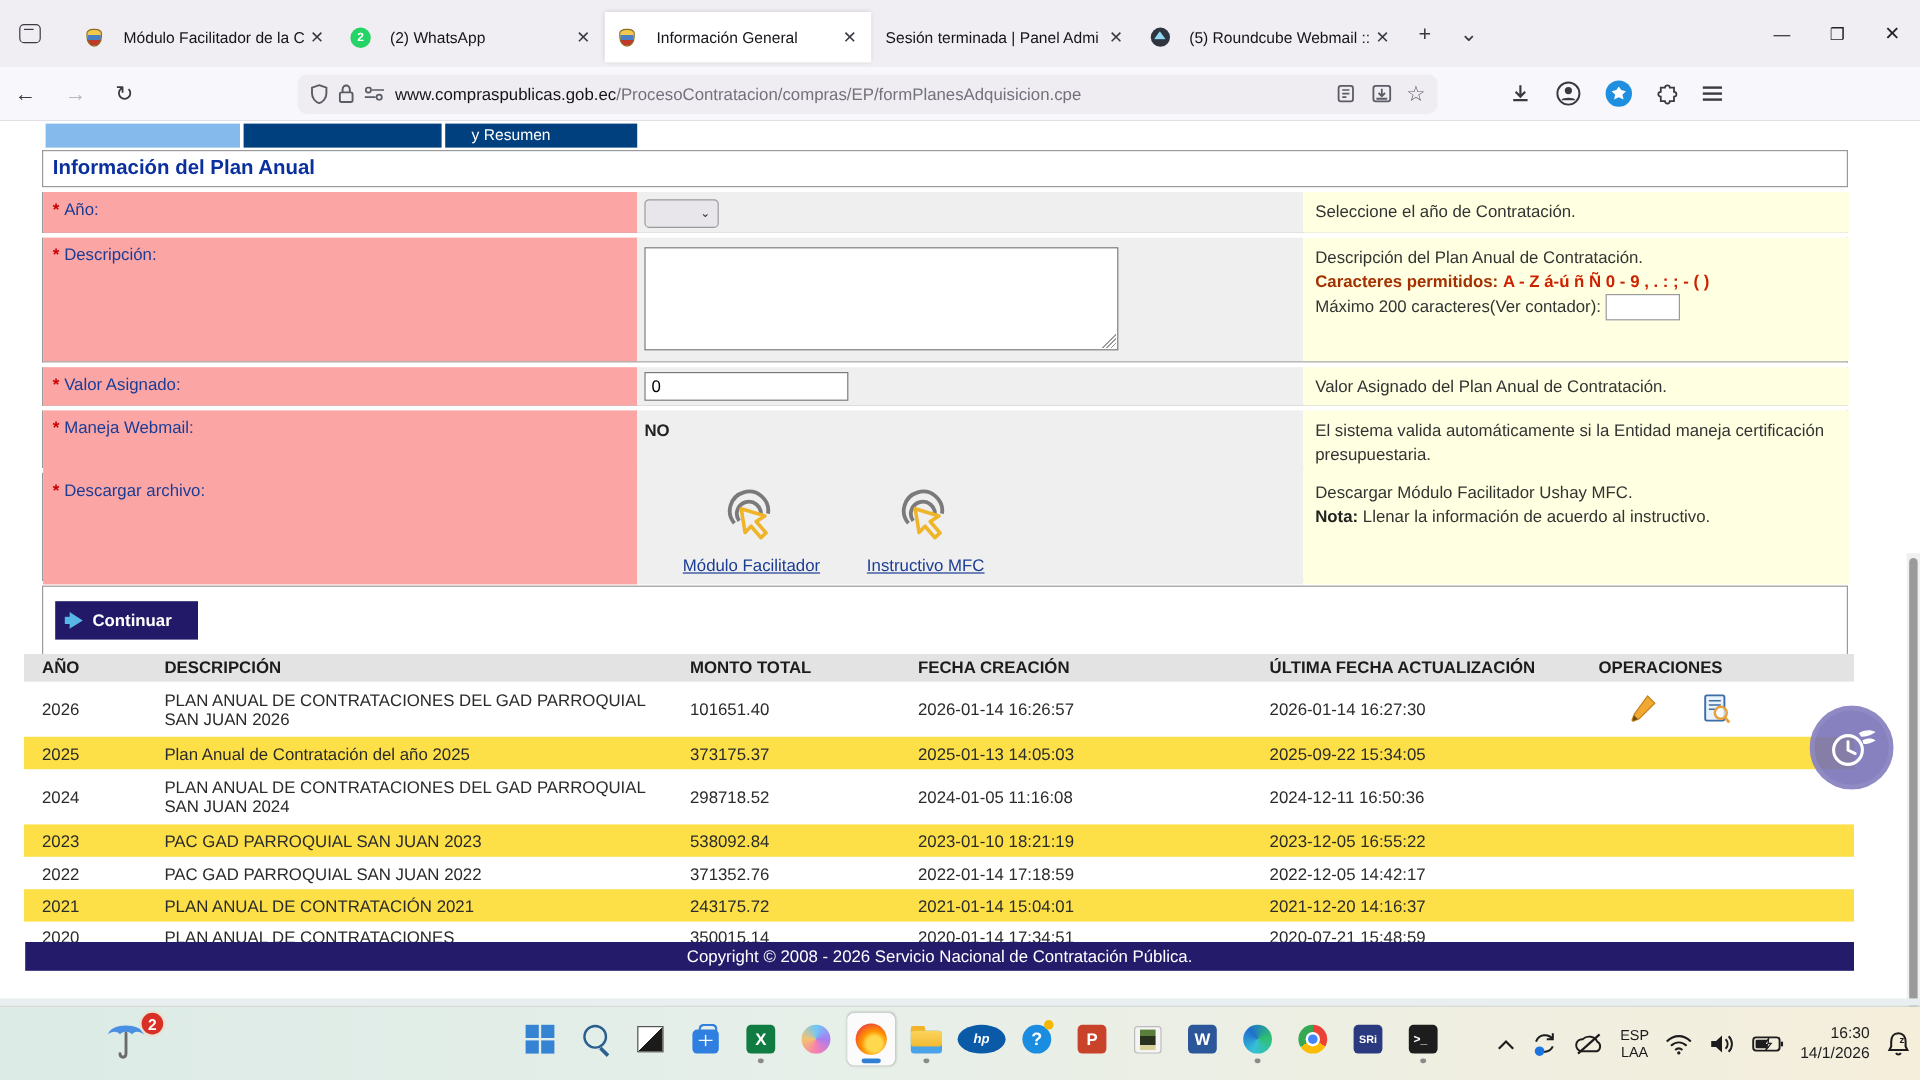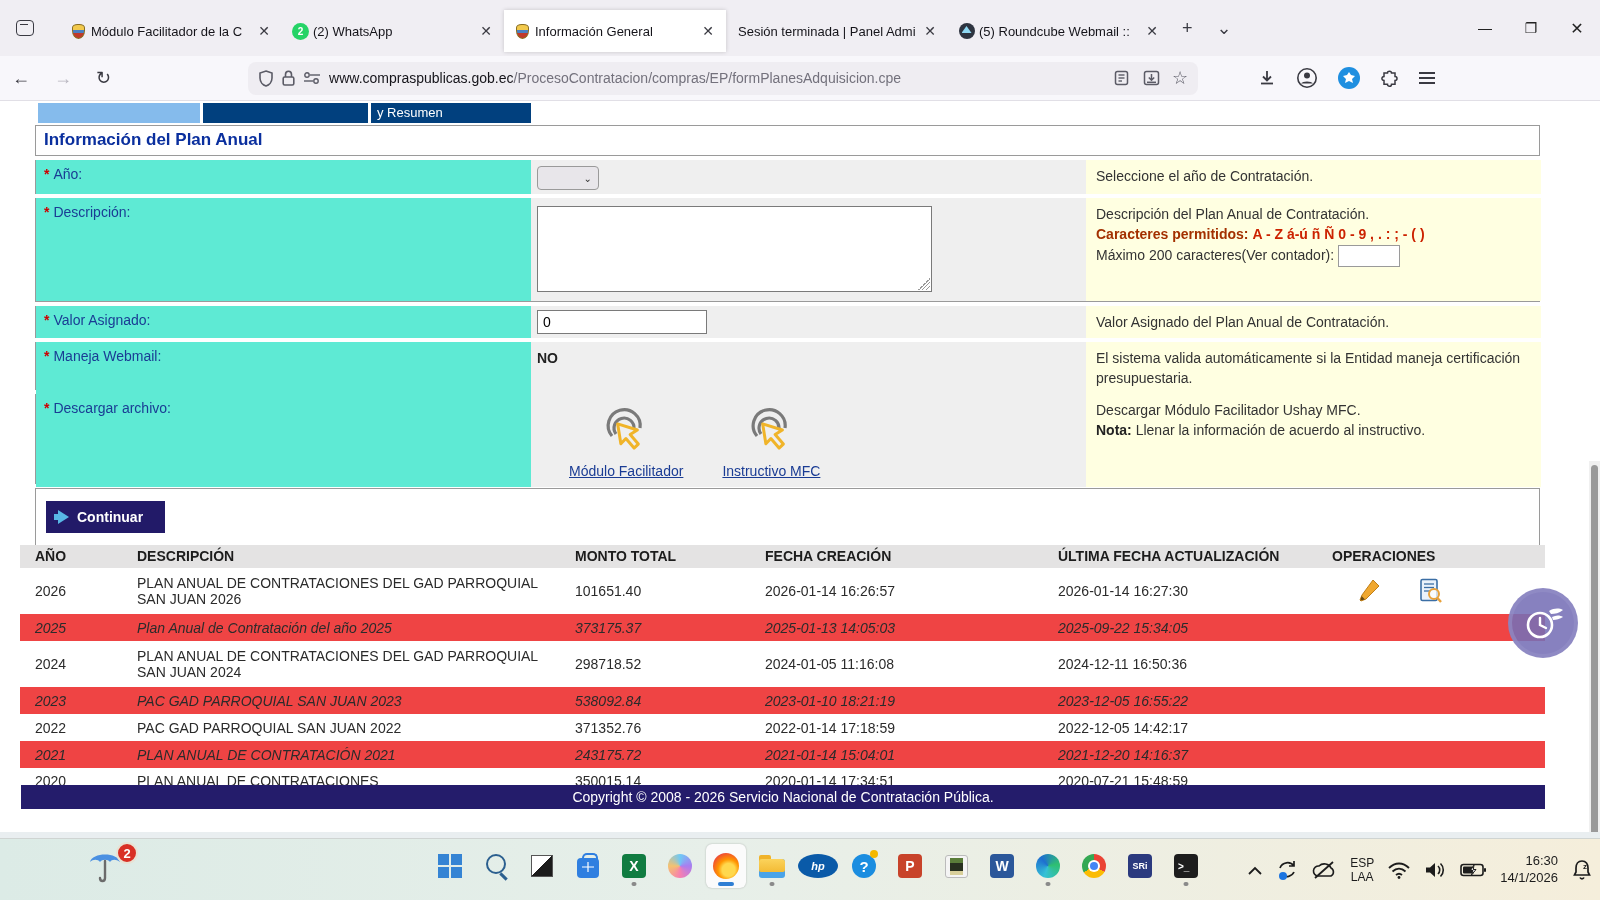--- a/index.html
+++ b/index.html
@@ -6,21 +6,21 @@
   body { font-family:"Liberation Sans", sans-serif; }
   .screen { position:relative; width:1600px; height:900px; background:#fff; overflow:hidden; }
 
   
   .tabbar { position:absolute; left:0; top:0; width:1600px; height:56px; background:#f0eef3; display:flex; align-items:center; }
   .ffview-btn { width:34px; height:34px; margin-left:8px; border-radius:6px; display:flex; align-items:center; justify-content:center; }
   .ffview-ico { width:18px; height:16px; border:1.8px solid #3a3a42; border-radius:4px; position:relative; }
   .ffview-ico:before { content:""; position:absolute; left:3px; top:2.5px; width:8px; height:1.8px; background:#3a3a42; }
   .tab { height:42px; margin-top:6px; width:222px; border-radius:8px 8px 0 0; display:flex; align-items:center; padding:0 8px 0 10px; font-size:13px; color:#15141a; position:relative; }
   .tab.active { background:#fff; border-radius:0; box-shadow:0 0 4px rgba(0,0,0,.18); }
-  .tab .title { flex:1; white-space:nowrap; overflow:hidden; margin-left:4px; }
+  .tab .title { flex:1; white-space:nowrap; overflow:hidden; margin-left:16px; }
   .tab .close { font-size:14px; color:#3a3a42; padding:2px 4px; }
   .fav { width:17px; height:17px; flex:0 0 17px; display:flex; align-items:center; justify-content:center; }
   .fav-crest { width:13px; height:15px; background:linear-gradient(180deg,#f2c94c 0 35%,#4a7fc1 35% 65%,#c0392b 65% 100%); border-radius:6px 6px 7px 7px / 4px 4px 9px 9px; border:1px solid #8a6d1f; }
   .fav-wa { width:17px; height:17px; border-radius:50%; background:#25d366; color:#fff; font-size:10px; font-weight:bold; display:flex; align-items:center; justify-content:center; }
   .fav-rc { width:16px; height:16px; border-radius:50%; background:#2e3440; position:relative; overflow:hidden; }
   .fav-rc:before { content:""; position:absolute; left:3px; top:3px; width:10px; height:7px; background:#8fd8f2; clip-path:polygon(0 100%,50% 0,100% 100%); }
   .newtab, .tabsmenu { color:#3a3a42; font-size:18px; padding:4px 12px; }
   .winctl { margin-left:auto; display:flex; align-items:center; height:100%; }
   .winctl span { width:46px; height:100%; display:flex; align-items:center; justify-content:center; font-size:14px; color:#222; }
 
@@ -34,25 +34,25 @@
   .chrome-right { display:flex; align-items:center; margin-left:60px; gap:20px; }
   .ham { width:16px; height:12px; border-top:2px solid #3a3a42; border-bottom:2px solid #3a3a42; position:relative; }
   .ham:before { content:""; position:absolute; left:0; top:3px; width:16px; height:2px; background:#3a3a42; }
 
   
   .content { position:absolute; left:0; top:101px; width:1600px; height:731px; background:#fff; }
   .ptabs { position:absolute; left:38px; top:2px; height:20px; display:flex; }
   .ptab { height:20px; }
   .ptab1 { width:162px; background:#85bbec; margin-right:3px; }
   .ptab2 { width:165px; background:#01407e; margin-right:3px; }
-  .ptab3 { width:160px; background:#01407e; color:#fff; font-size:13px; padding:2px 0 0 6px; }
+  .ptab3 { width:160px; background:#01407e; color:#fff; font-size:13px; padding:2px 0 0 22px; }
   .formbox { position:absolute; left:35px; top:24px; width:1505px; }
   .sec-title { border:1px solid #9a9a9a; padding:4px 8px 5px; font-size:17px; font-weight:bold; color:#0a2f9e; }
   .frow { display:grid; grid-template-columns:495px 555px 455px; border:1px solid #9a9a9a; border-top:none; margin-top:4px; }
-  .frow .lc { background:#5eead4; padding:6px 8px; font-size:14px; color:#1a3c94; }
+  .frow .lc { background:#fca5a5; padding:6px 8px; font-size:14px; color:#1a3c94; }
   .frow .mc { background:#efefef; padding:4px 6px; font-size:14px; color:#222; }
   .frow .hc { background:#ffffe1; padding:6px 8px 6px 10px; font-size:14px; color:#333; line-height:1.45; }
   .req { color:#cc0000; font-weight:bold; margin-right:4px; }
   .sel { width:62px; height:24px; background:#e8e6ea; border:1px solid #9a9a9a; border-radius:4px; display:flex; align-items:center; justify-content:flex-end; padding-right:6px; font-size:10px; color:#333; margin-top:2px; }
   .txtarea { width:395px; height:86px; background:#fff; border:1px solid #7a7a7a; position:relative; margin-top:4px; }
   .grip { position:absolute; right:1px; bottom:1px; width:12px; height:12px; background:
     linear-gradient(135deg, transparent 0 50%, #999 50% 55%, transparent 55% 65%, #999 65% 70%, transparent 70% 80%, #999 80% 85%, transparent 85%); }
   .txt-in { width:170px; height:24px; border:1px solid #7a7a7a; font-size:14px; padding:2px 5px; font-family:"Liberation Sans",sans-serif; }
   .chars-red { color:#cc2200; font-weight:bold; }
   .blabel { font-weight:bold; color:#222; }
@@ -63,21 +63,21 @@
   .btnrow { border:1px solid #9a9a9a; margin-top:4px; padding:12px 10px 16px; }
   .btn-cont { display:inline-flex; align-items:center; gap:8px; background:#221a68; color:#fff; font-weight:bold; font-size:14px; padding:8px 22px 8px 12px; border:none; }
   .arrow-cy { width:0; height:0; border-top:7px solid transparent; border-bottom:7px solid transparent; border-left:11px solid #58b7e6; position:relative; }
   .arrow-cy:before { content:""; position:absolute; left:-15px; top:-3px; width:5px; height:6px; background:#58b7e6; }
 
   .dtable { position:absolute; left:20px; top:444px; width:1525px; font-size:14px; color:#2b2b2b; }
   .dhead { display:grid; grid-template-columns:102px 438px 190px 293px 274px 228px; background:#e4e3e3; font-weight:bold; color:#1c1c1c; padding:3px 0 4px; }
   .dhead div { padding-left:15px; }
   .drow { display:grid; grid-template-columns:102px 438px 190px 293px 274px 228px; align-items:center; }
   .drow div { padding:4px 10px 4px 15px; }
-  .drow.alt { background:#ef4444;font-style:italic; }
+  .drow.alt { background:#fde047; }
   .ops { display:flex; gap:38px; padding-left:40px !important; }
 
   .pfooter { position:absolute; left:21px; top:684px; width:1524px; height:24px; background:#241c6b; color:#fff; font-size:14px; display:flex; align-items:center; justify-content:center; z-index:5; }
 
   .scrollbar { position:absolute; right:0; top:360px; width:11px; height:472px; background:#f0f0f0; }
   .scroll-thumb { position:absolute; left:2px; top:4px; width:7px; height:460px; background:#9a9a9a; border-radius:4px; }
 
   .float-clock { position:absolute; left:1508px; top:487px; width:70px; height:70px; border-radius:50%; background:rgba(118,112,182,.88); border:4px solid rgba(150,145,200,.6); display:flex; align-items:center; justify-content:center; z-index:6; }
 
   

